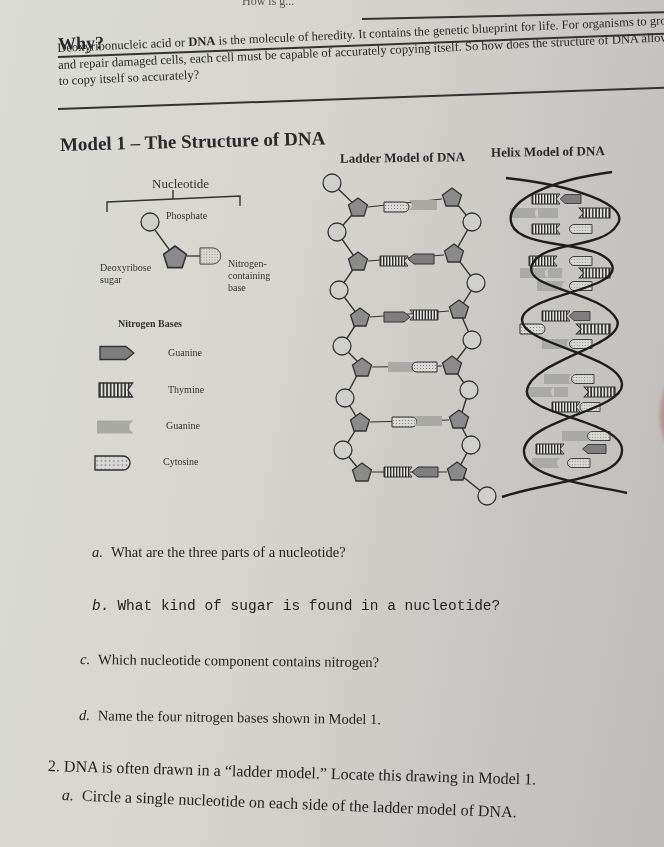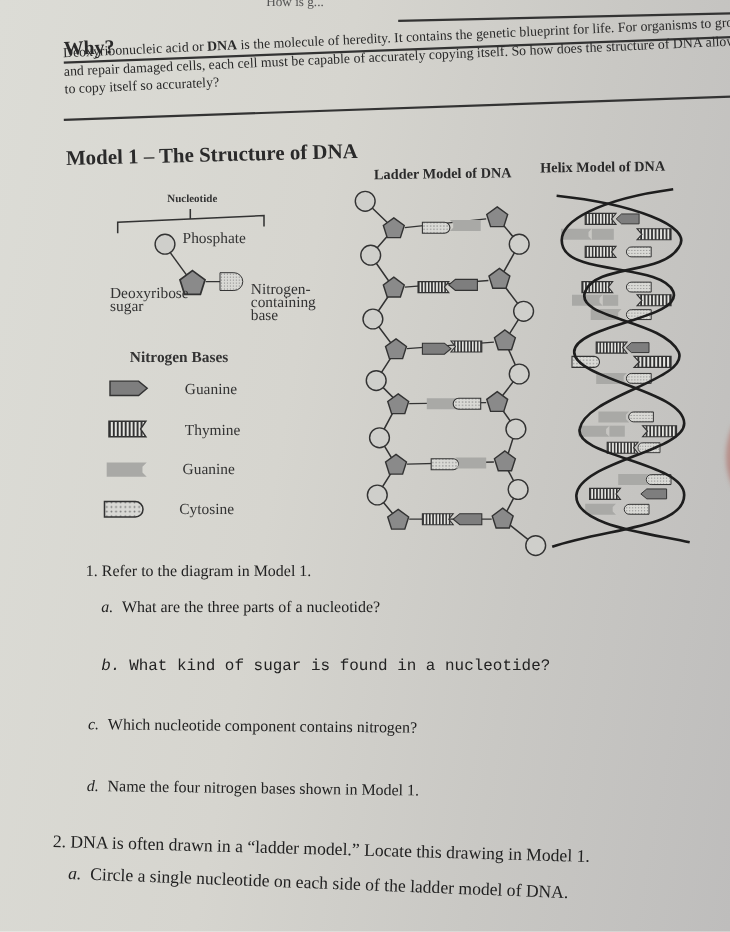--- a/index.html
+++ b/index.html
@@ -8,21 +8,21 @@
     font-family:"Liberation Serif","DejaVu Serif",serif;color:#2a2a2a;}
   .page{position:absolute;left:0;top:0;width:664px;height:847px;margin-left:32px;}
   .abs{position:absolute;white-space:nowrap;}
   .tilt{transform-origin:left center;}
   .topcut{left:210px;top:-6px;font-size:12px;color:#555;}
   .rule{position:absolute;height:2px;background:#333;transform-origin:left center;}
   .why{left:26px;top:34px;font-size:18px;font-weight:bold;transform:rotate(-2deg);}
   .intro{left:26px;top:40px;font-size:12.6px;line-height:16.5px;transform:rotate(-2.6deg);white-space:normal;width:625px;}
   .intro b{font-weight:bold;}
   .model-title{left:28px;top:134px;font-size:19px;font-weight:bold;transform:rotate(-1.4deg);}
-  .lbl{font-size:14px;color:#333;}
+  .lbl{font-size:10px;color:#333;}
   .q{font-size:14.5px;color:#222;}
   .q i{font-style:italic;margin-right:8px;}
   .finger{position:absolute;left:628px;top:365px;width:70px;height:100px;border-radius:50% 0 0 50%;
     background:radial-gradient(ellipse at 40% 40%,#caa49b 0%,#b48b86 50%,rgba(180,140,134,0) 80%);filter:blur(2px);}
   svg{position:absolute;left:0;top:0;}
 </style>
 </head>
 <body>
 
 <div class="page">
@@ -278,45 +278,41 @@
         </g>
         <g transform="translate(558,463) scale(-0.9,0.9)">
           <use href="#cytosine"></use>
         </g>
 
       <path d="M474,178 C540,185 600,205 585,225 C570,250 510,240 500,265 C490,290 570,290 585,320 C595,345 500,360 495,390 C490,415 590,420 590,450 C590,480 520,480 470,497" fill="none" stroke="#1e1e1e" stroke-width="2.4"></path>
       <path d="M580,172 C520,180 470,200 480,225 C490,250 570,240 580,265 C590,290 490,295 490,320 C490,345 590,355 590,385 C590,410 495,420 492,450 C490,478 560,485 595,493" fill="none" stroke="#1e1e1e" stroke-width="2.4"></path>
     </g>
   </svg>
 
-  <div class="abs lbl" style="left:120px;top:176px;font-weight:bold;font-size:10px;text-align:center;">Nucleotide</div>
+  <div class="abs lbl" style="left:120px;top:176px;font-weight:normal;font-size:13px;text-align:center;">Nucleotide</div>
   <div class="abs lbl" style="left:134px;top:210px;">Phosphate</div>
   <div class="abs lbl" style="left:68px;top:262px;line-height:12px;">
     <div>Deoxyribose</div>
     <div>sugar</div>
   </div>
   <div class="abs lbl" style="left:196px;top:258px;line-height:12px;">
     <div>Nitrogen-</div>
     <div>containing</div>
     <div>base</div>
   </div>
 
   <div class="abs lbl" style="left:86px;top:318px;font-weight:bold;">Nitrogen Bases</div>
   <div class="abs lbl" style="left:136px;top:347px;">Guanine</div>
   <div class="abs lbl" style="left:136px;top:384px;">Thymine</div>
   <div class="abs lbl" style="left:134px;top:420px;">Guanine</div>
   <div class="abs lbl" style="left:131px;top:456px;">Cytosine</div>
 
   <div class="abs" style="left:308px;top:150px;font-size:13px;font-weight:bold;transform:rotate(-0.8deg);">Ladder Model of DNA</div>
   <div class="abs" style="left:459px;top:144px;font-size:13px;font-weight:bold;transform:rotate(-0.8deg);">Helix Model of DNA</div>
 
-  <div class="abs q" style="left:46px;top:512px;">
-    <span>1.</span>
-    <span>Refer to the diagram in Model 1.</span>
-  </div>
   <div class="abs q" style="left:60px;top:544px;">
     <i>a.</i><span>What are the three parts of a nucleotide?</span>
   </div>
   <div class="abs q" style="left:60px;top:598px;font-family:Liberation Mono, monospace;">
     <i>b.</i><span>What kind of sugar is found in a nucleotide?</span>
   </div>
   <div class="abs q" style="left:48px;top:651px;transform:rotate(0.6deg);transform-origin:left center;">
     <i>c.</i><span>Which nucleotide component contains nitrogen?</span>
   </div>
   <div class="abs q" style="left:47px;top:707px;transform:rotate(0.8deg);transform-origin:left center;">

